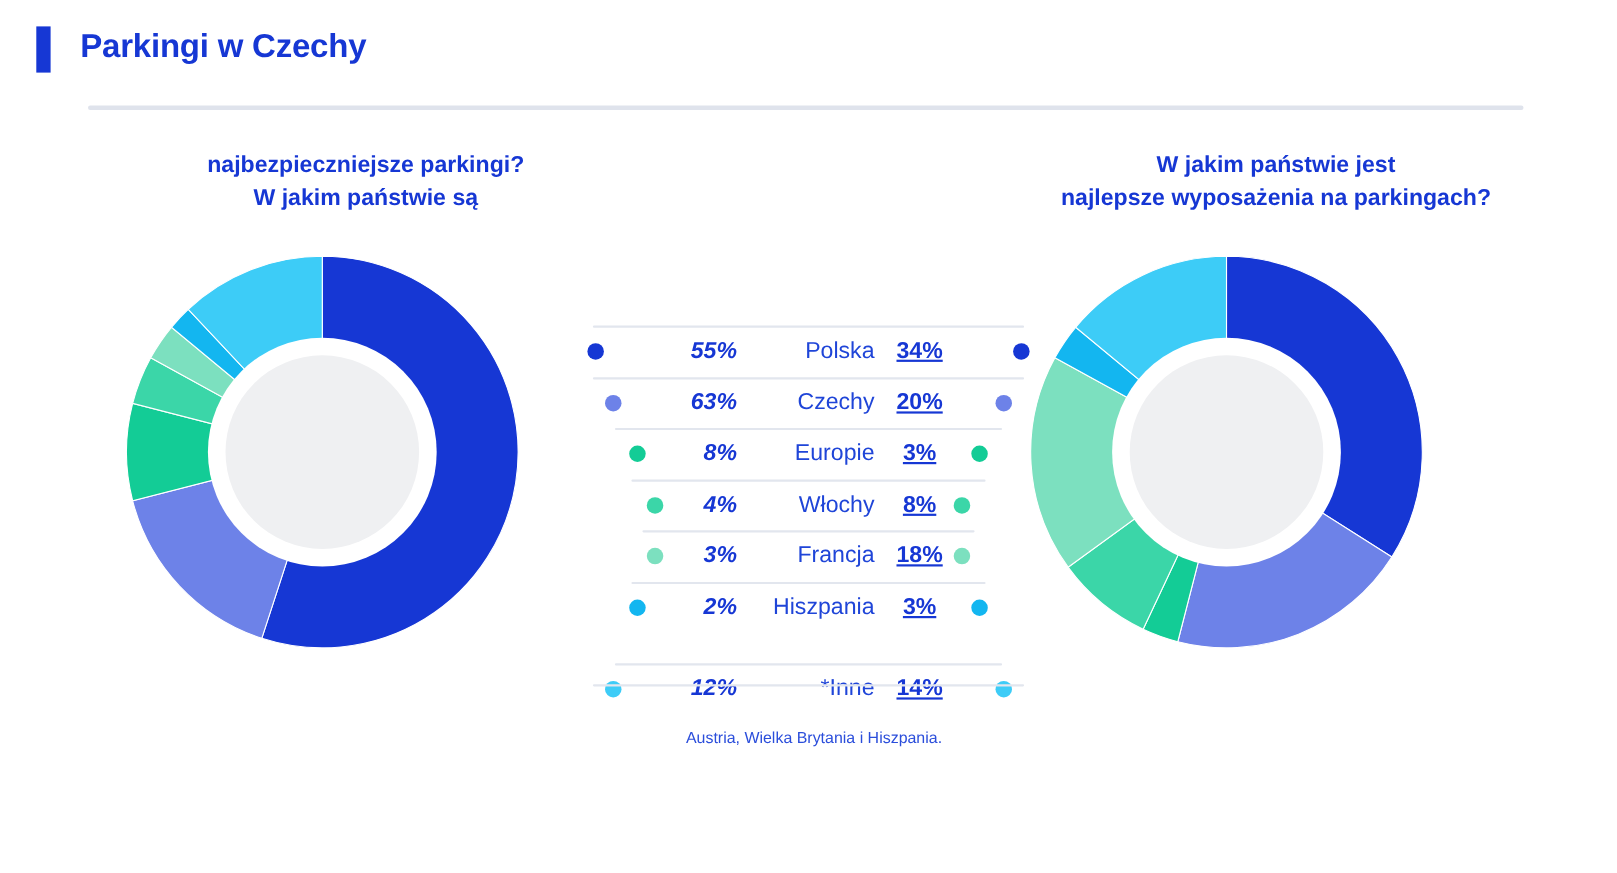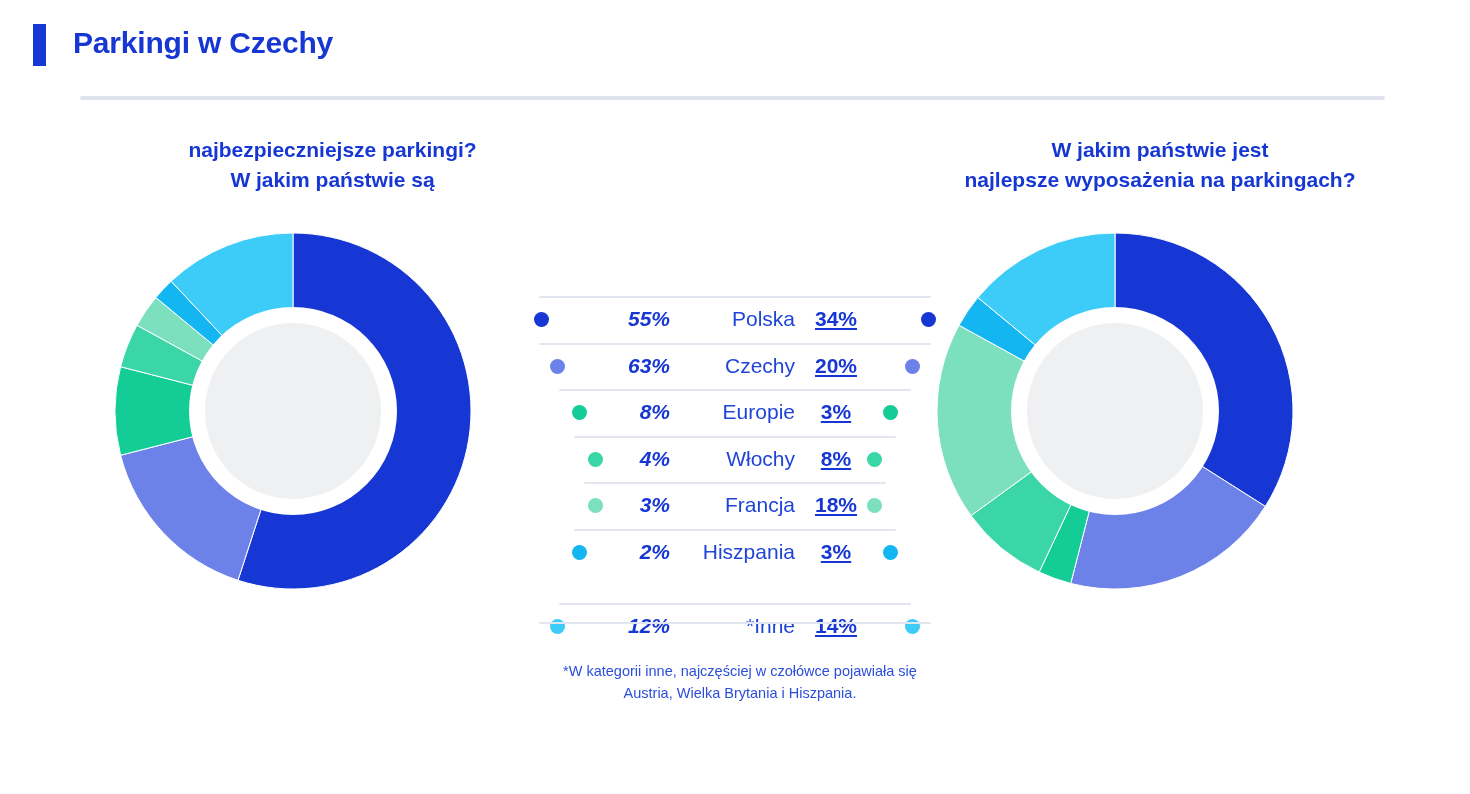--- a/index.html
+++ b/index.html
@@ -232,15 +232,14 @@
       <div class="legend-dot" style="left: 20px; background: rgb(61, 204, 247);"></div>
       <div class="legend-dot" style="left: 375px; background: rgb(61, 204, 247);"></div>
       <div class="legend-pct legend-pct-left">12%</div>
       <div class="legend-name">*Inne</div>
       <div class="legend-pct legend-pct-right">14%</div>
     </div>
     <div class="legend-sep" style="top: 325.5px; width: 392px;"></div>
   </div>
 
 <div id="footnote">
-  <div>*W kategorii inne, najczęściej w czołówce pojawiała się</div>
   <div>Austria, Wielka Brytania i Hiszpania.</div>
 </div>
 
 </body></html>

